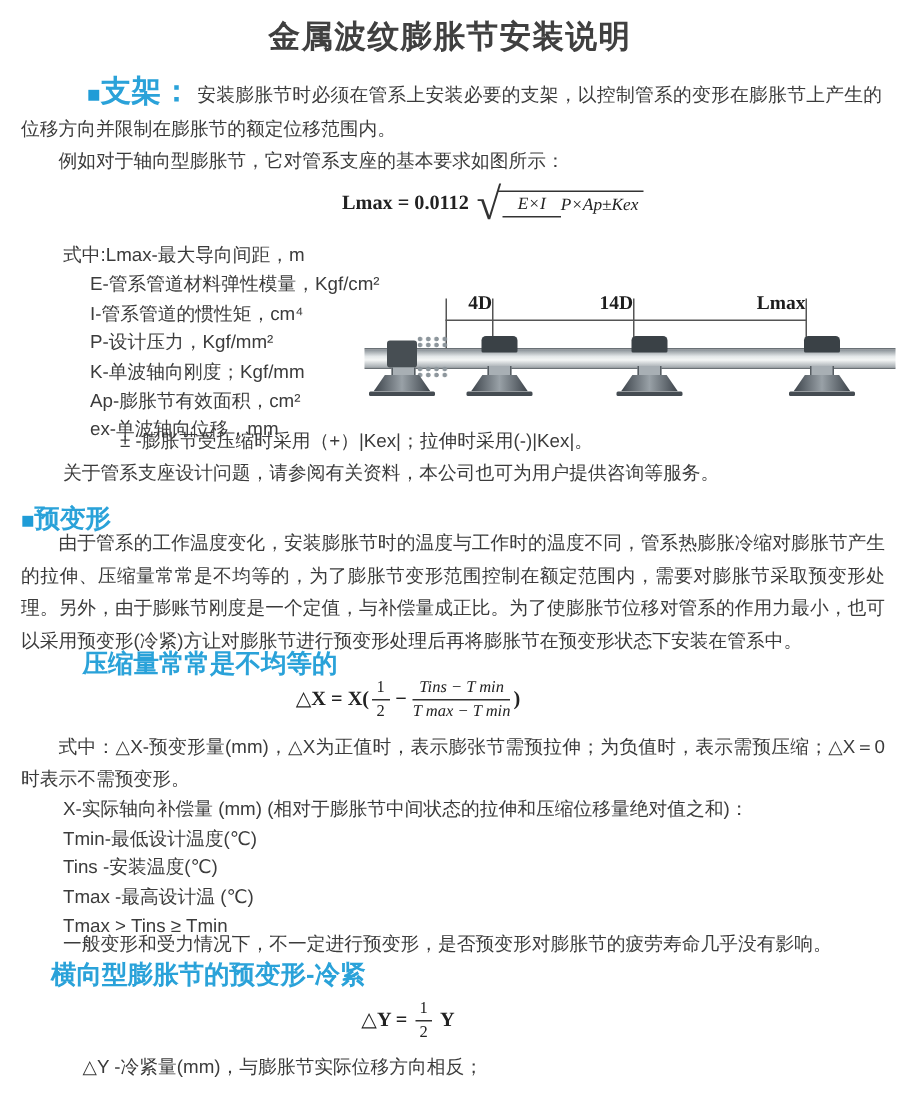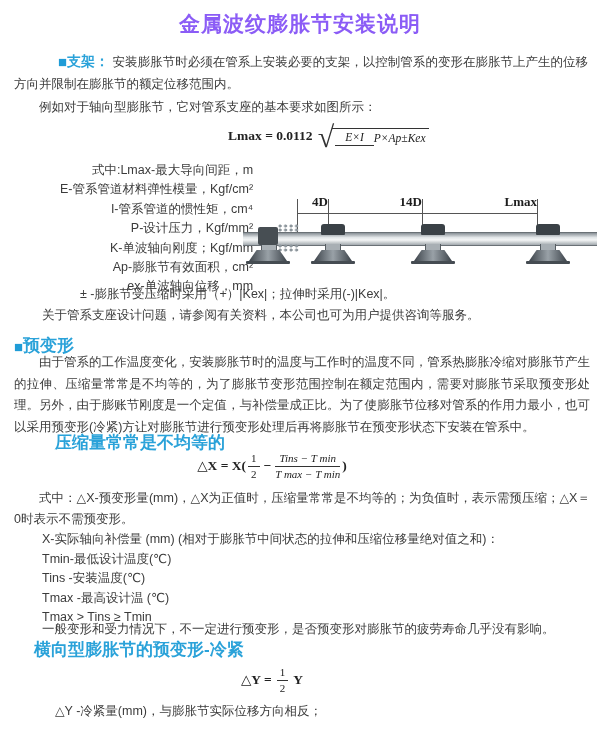--- a/index.html
+++ b/index.html
@@ -4,28 +4,28 @@
 <style>
   html,body{margin:0;padding:0;background:#fff;}
   .page{
     position:relative;width:600px;height:737px;background:#ffffff;
     font-family:"Liberation Sans","DejaVu Sans",sans-serif;
     color:#3b3b3b;font-size:12.5px;overflow:hidden;
   }
   .abs{position:absolute;}
   .title{
     top:10px;left:0;width:600px;text-align:center;
-    font-size:21px;font-weight:bold;color:#8b5cf6;letter-spacing:1px;
+    font-size:21px;font-weight:bold;color:#404040;letter-spacing:1px;
   }
   .para{line-height:22px;text-align:justify;}
   .sq{color:#1f9cd7;font-size:15px;vertical-align:-1px;}
-  .blue-head{color:#2aa2d9;font-weight:bold;font-size:14px;}
+  .blue-head{color:#2aa2d9;font-weight:bold;font-size:20px;}
   .sec-head{font-size:17px;font-weight:bold;color:#2aa2d9;}
   .indent2{text-indent:2em;}
-  .defs div{line-height:19.4px;white-space:nowrap;text-align:right;}
+  .defs div{line-height:19.4px;white-space:nowrap;}
   .defs div + div{margin-left:18px;}
   .note-line{white-space:nowrap;}
   
   .formula{font-family:"Liberation Serif","DejaVu Serif",serif;color:#222;}
   .f-prefix{font-weight:bold;font-size:13.5px;}
   .radical{font-size:30px;font-weight:400;line-height:1;vertical-align:-7px;margin-left:2px;margin-right:-2px;color:#333;}
   .sqrt-frac{display:inline-flex;text-align:center;vertical-align:middle;
     border-top:1.4px solid #333;font-style:italic;font-size:11.5px;line-height:1.25;padding:1px 3px 0 3px;}
   .sqrt-frac .num{border-bottom:1px solid #333;padding:0 10px 1px 10px;}
   .sqrt-frac .den{padding-top:1px;}
@@ -141,21 +141,21 @@
       <span class="fm-main">△X = X(</span><span class="frac">
           <span class="num">1</span>
           <span class="den">2</span>
         </span><span class="fm-main" style="padding:0 2px;">−</span><span class="frac ital">
           <span class="num">Tins − T min</span>
           <span class="den">T max − T min</span>
         </span><span class="fm-main">)</span>
     </span>
   </div>
 
-  <p class="abs para indent2" style="top:488px;left:14px;width:576px;margin:0;line-height:20.5px;">式中：△X-预变形量(mm)，△X为正值时，压缩量常常是不均等的；为负值时，表示需预压缩；△X＝0时表示不需预变形。</p>
+  <p class="abs para indent2" style="top:488px;left:14px;width:576px;margin:0;line-height:20.5px;">式中：△X-预变形量(mm)，△X为正值时，表示膨张节需预拉伸；为负值时，表示需预压缩；△X＝0时表示不需预变形。</p>
 
   <div class="abs" style="top:530px;left:42px;line-height:19.5px;">
     <div class="note-line">X-实际轴向补偿量 (mm) (相对于膨胀节中间状态的拉伸和压缩位移量绝对值之和)：</div>
     <div class="note-line">Tmin-最低设计温度(℃)</div>
     <div class="note-line">Tins -安装温度(℃)</div>
     <div class="note-line">Tmax -最高设计温 (℃)</div>
     <div class="note-line">Tmax &gt; Tins ≥ Tmin</div>
   </div>
 
   <div class="abs note-line" style="top:621px;left:42px;">一般变形和受力情况下，不一定进行预变形，是否预变形对膨胀节的疲劳寿命几乎没有影响。</div>

